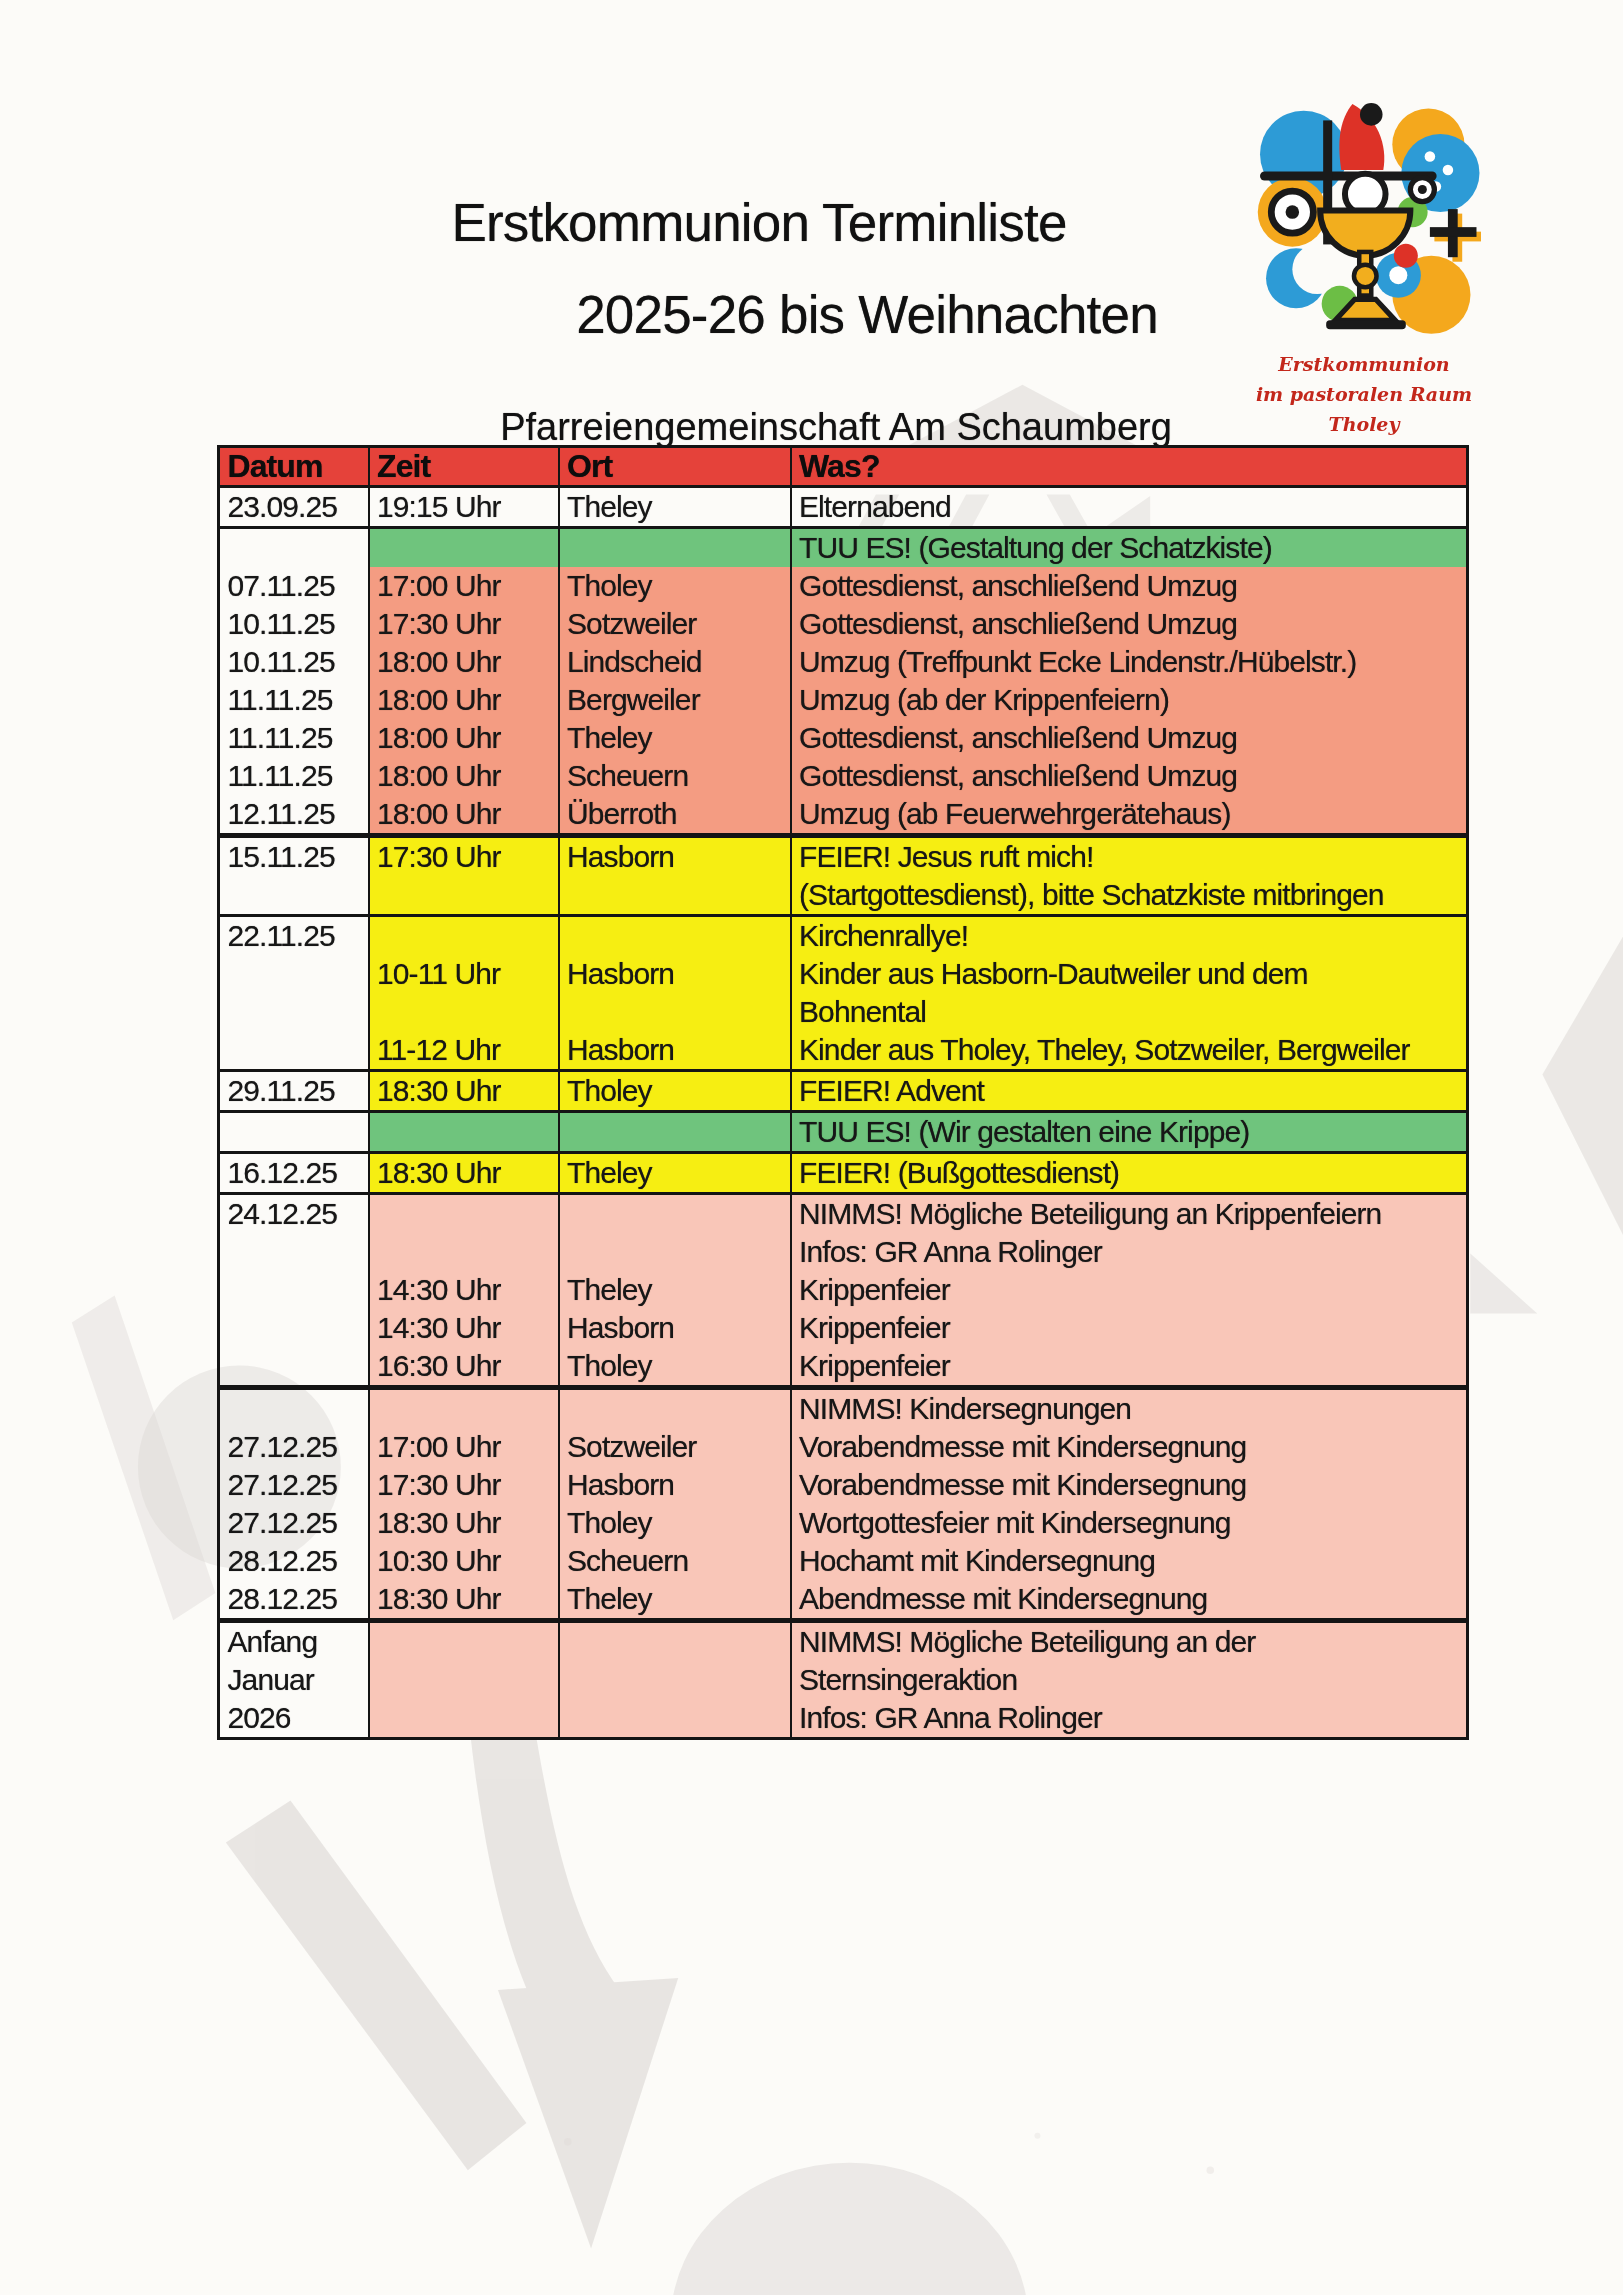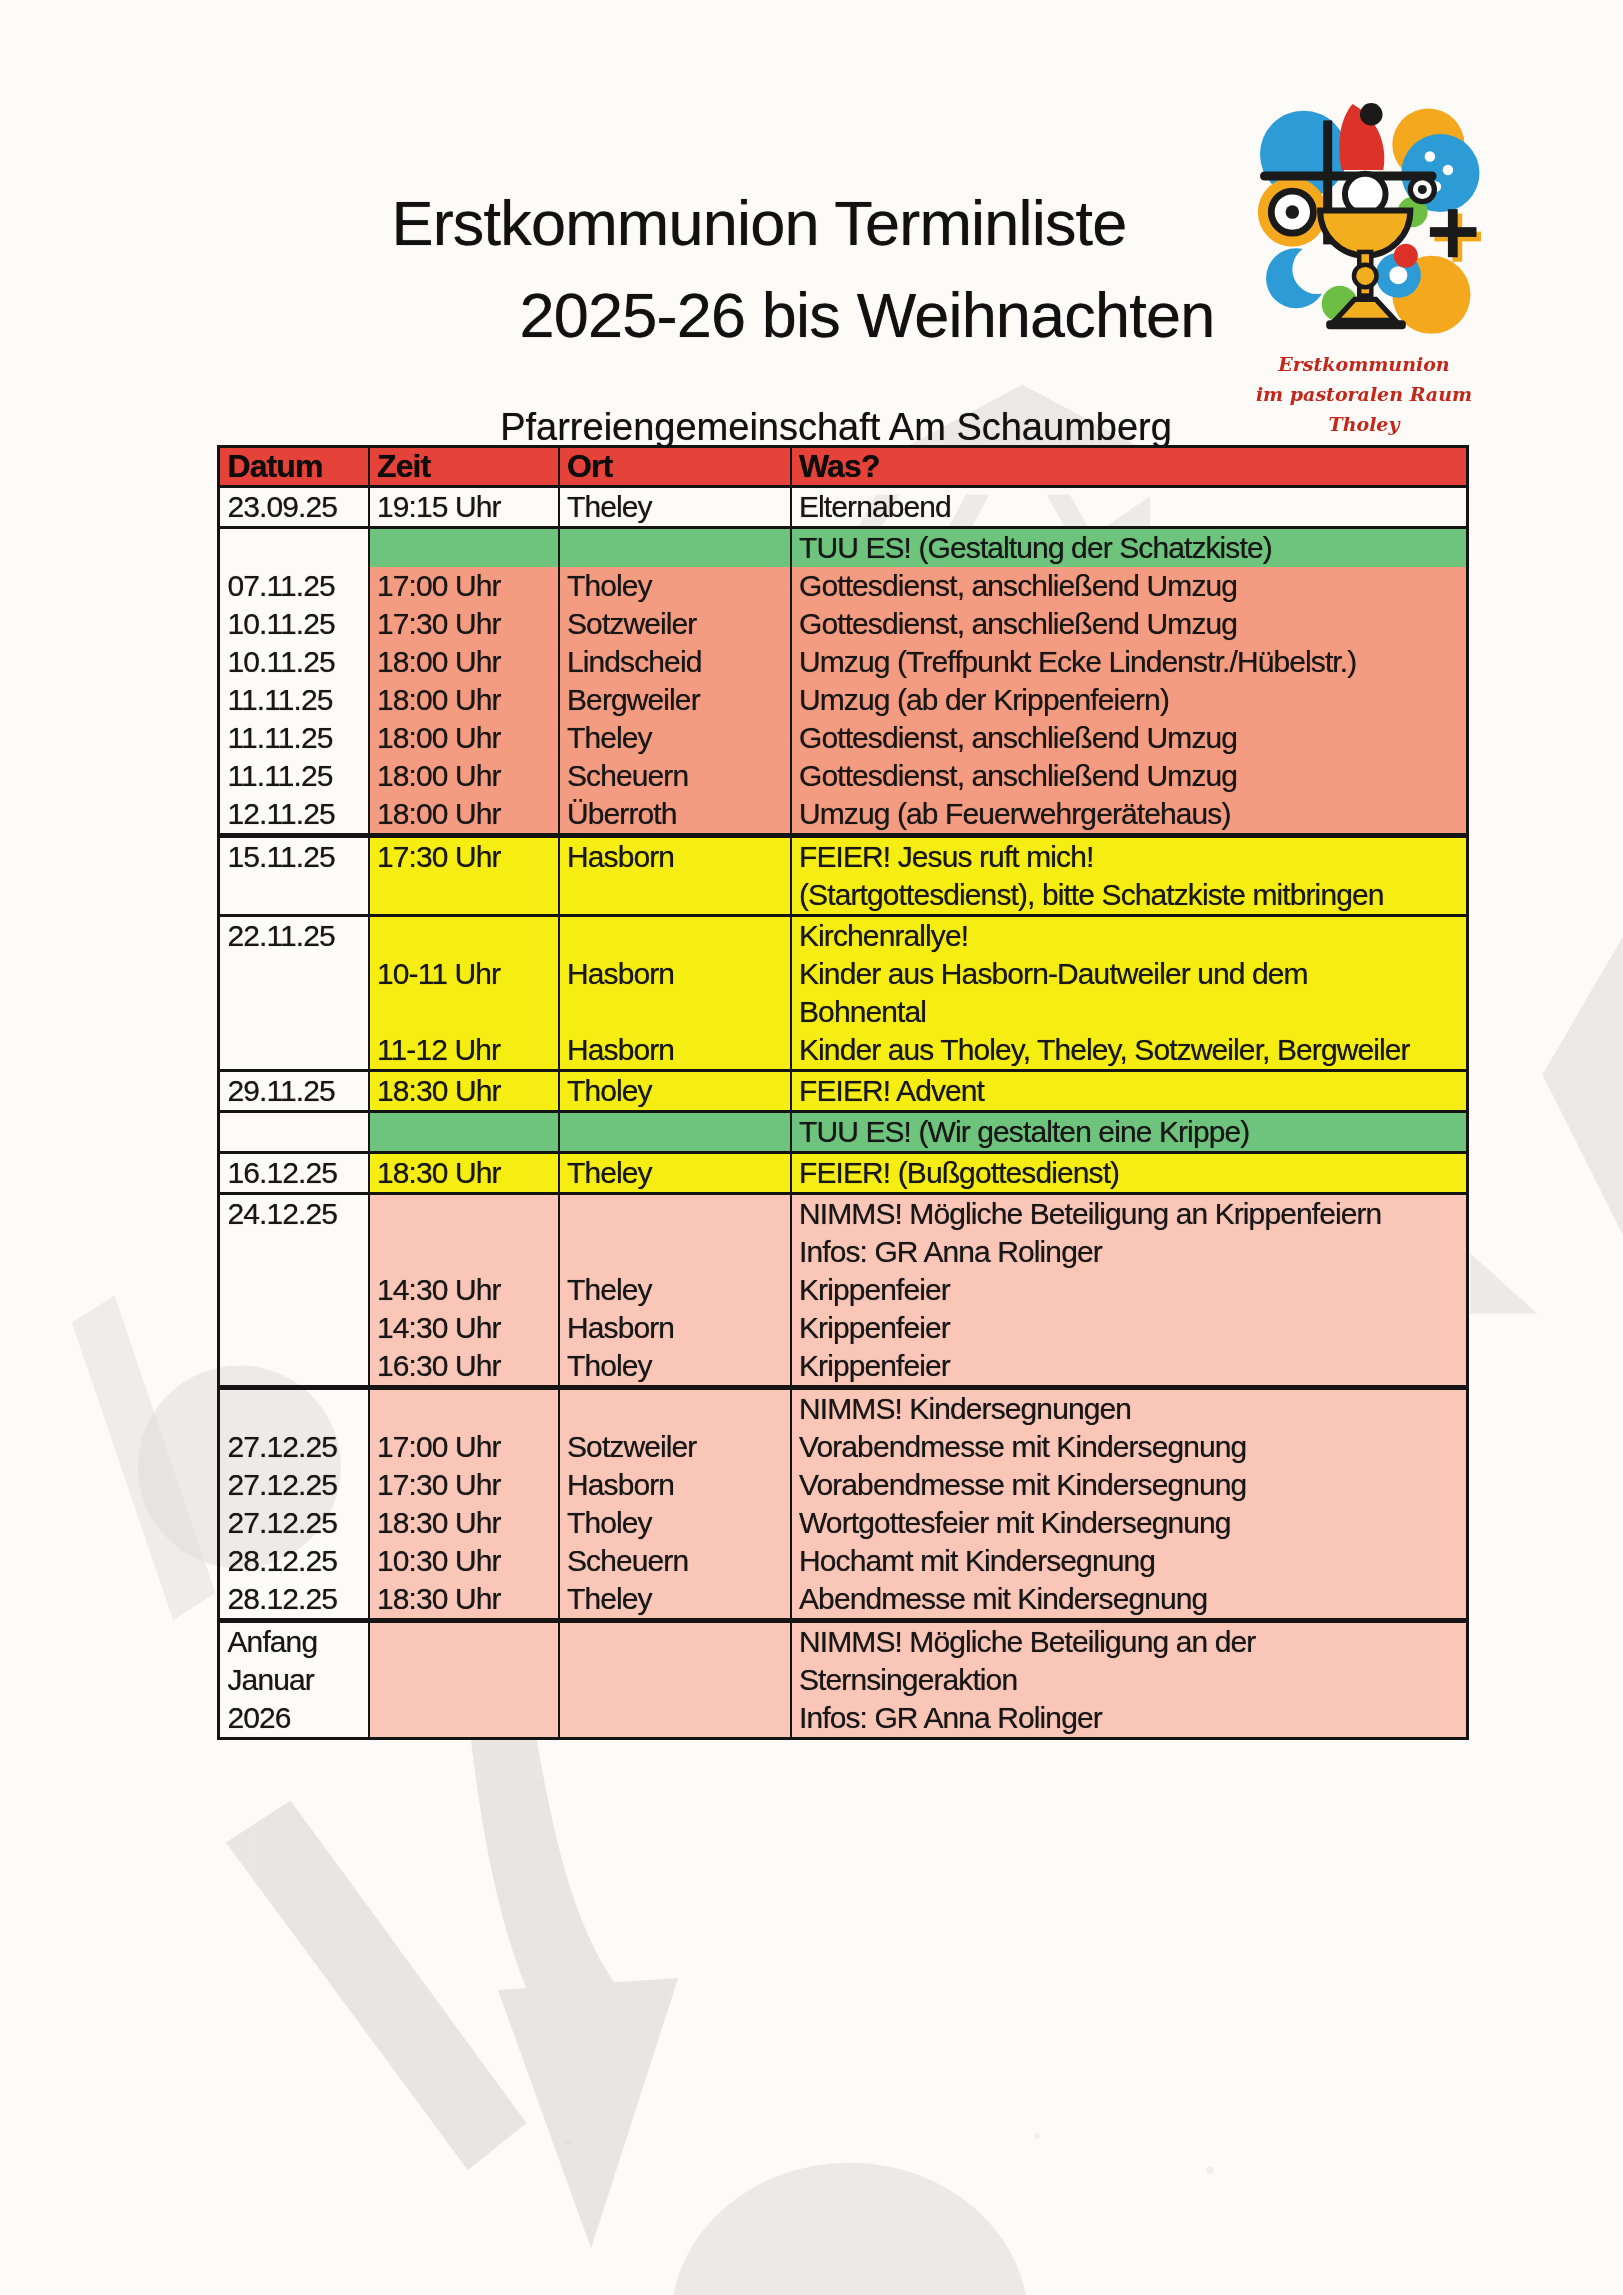--- a/index.html
+++ b/index.html
@@ -7,21 +7,21 @@
     position:relative; width:1624px; height:2295px;
     background:#FCFBF8; overflow:hidden;
     font-family:"Liberation Sans", sans-serif;
     color:#171717;
   }
   
   .wm{position:absolute; left:0; top:0; z-index:0; pointer-events:none;}
   
   .title{
     position:absolute; left:0; top:177px; width:1518px; z-index:1;
-    text-align:center; font-size:63px; line-height:92px; color:#111;
+    text-align:center; font-size:53px; line-height:92px; color:#111;
     letter-spacing:-0.8px; text-shadow:0 0 0.8px rgba(0,0,0,.7);
   }
   .title .t2{transform:translateX(108px);}
   .subtitle{
     position:absolute; left:0; top:406px; width:1672px; z-index:1;
     text-align:center; font-size:38px; color:#121212;
     text-shadow:0 0 0.8px rgba(0,0,0,.7);
   }
   
   .logo{position:absolute; left:1240px; top:96px; width:361px; z-index:1;}

